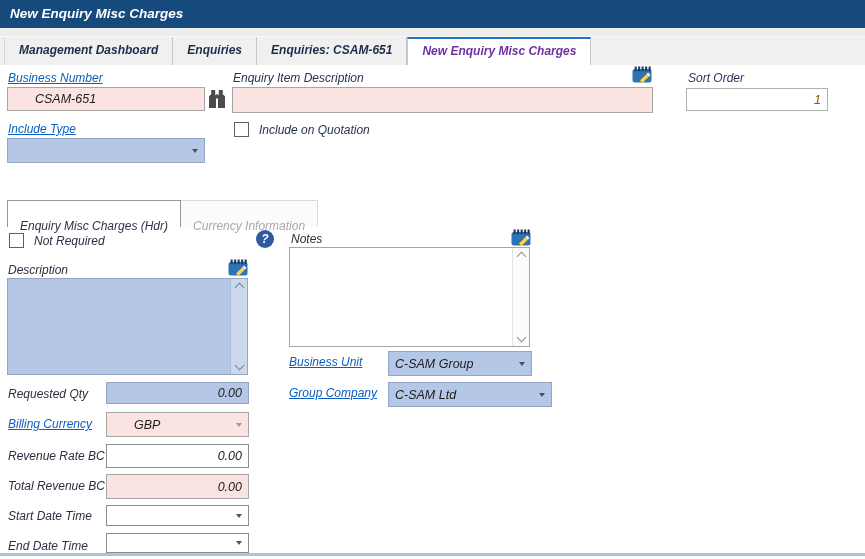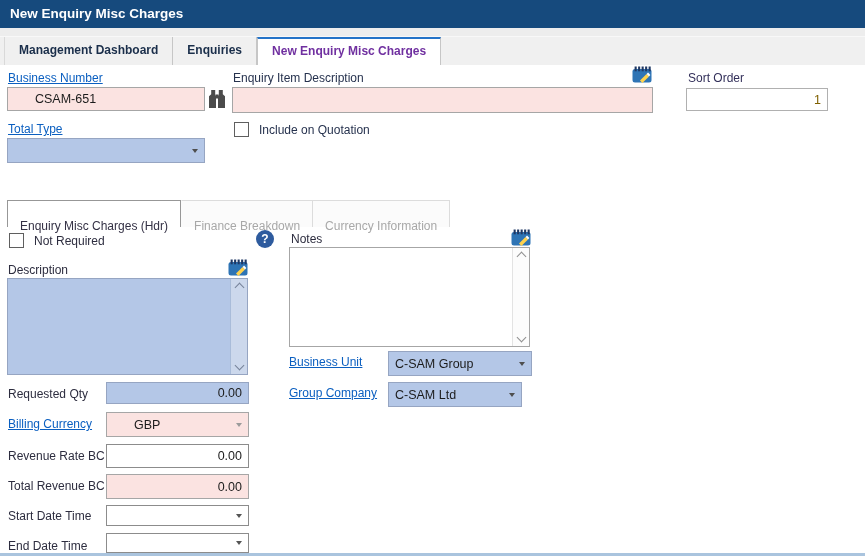--- a/index.html
+++ b/index.html
@@ -1,17 +1,17 @@
 <!DOCTYPE html>
 <html><head>
 <meta charset="utf-8">
 <style>
   html,body{margin:0;padding:0;background:#d8d8d8;font-family:"Liberation Sans",sans-serif;}
   .window{position:relative;width:865px;height:559px;background:#a16207;overflow:hidden;
-          font-size:12px;color:#2d2d3f;}
+          font-size:12px;color:#2d2d3f;font-style:italic;}
   
   .titlebar{position:absolute;left:0;top:0;width:100%;height:28px;background:#164a7d;
             color:#fff;font-weight:bold;font-size:13.5px;line-height:28px;padding-left:10px;
             box-sizing:border-box;}
   .title-gap{position:absolute;left:0;top:28px;width:100%;height:9px;background:#ededed;
              border-bottom:1px solid #f8f8f8;box-sizing:border-box;}
   
   .tabstrip{position:absolute;left:0;top:37px;width:100%;height:28px;background:#f0f0f0;
             display:flex;align-items:stretch;}
   .tab{padding:0 14px;line-height:27px;font-weight:bold;font-size:12px;color:#1a2e4a;
@@ -66,36 +66,37 @@
 <div class="window">
 
   <div class="titlebar">
     <span>New Enquiry Misc Charges</span>
   </div>
   <div class="title-gap"></div>
 
   <div class="tabstrip">
     <div class="tab">Management Dashboard</div>
     <div class="tab">Enquiries</div>
+    <div class="tab">Enquiries: CSAM-651</div>
     <div class="tab active">New Enquiry Misc Charges</div>
   </div>
 
   <div class="content">
 
     <div class="lbl link" style="left:8px;top:6px;">Business Number</div>
     <div class="fld pink" style="left:7px;top:22px;width:198px;height:24px;">
       <span class="val">CSAM-651</span>
     </div>
     <svg class="icon" style="left:208px;top:24px;" width="18" height="20" viewBox="0 0 18 20">
       <path fill="#4b4b4b" d="M3.2 1h4v4.2l0.8 2V19H1V7.2l2.2-2z"></path>
       <path fill="#4b4b4b" d="M14.8 1h-4v4.2l-0.8 2V19H17V7.2l-2.2-2z"></path>
       <rect x="7.6" y="5.5" width="2.8" height="4" fill="#4b4b4b"></rect>
     </svg>
 
-    <div class="lbl link" style="left:8px;top:57px;">Total Type</div>
+    <div class="lbl link" style="left:8px;top:57px;">Include Type</div>
     <div class="fld blue" style="left:7px;top:73px;width:198px;height:25px;">
       <span class="val"></span>
       <span class="caret"></span>
     </div>
 
     <div class="lbl" style="left:233px;top:6px;color:#26324e;">Enquiry Item Description</div>
     <svg class="icon" style="left:632px;top:1px;" width="20" height="17" viewBox="0 0 20 17">
       <rect x="0.5" y="3" width="19" height="13.5" rx="2.5" fill="#2e74b5"></rect>
       <g fill="#1f3864">
         <rect x="2.6" y="0.5" width="2.1" height="4.8"></rect>
@@ -114,21 +115,20 @@
     <span class="checkbox" style="left:234px;top:57px;"></span>
     <div class="lbl" style="left:259px;top:58px;color:#26324e;">Include on Quotation</div>
 
     <div class="lbl" style="left:688px;top:6px;color:#33305a;">Sort Order</div>
     <div class="fld" style="left:686px;top:23px;width:142px;height:23px;border-color:#b0b0b0;">
       <span class="val num olive">1</span>
     </div>
 
     <div class="dtabs">
       <div class="dtab active">Enquiry Misc Charges (Hdr)</div>
-      <div class="dtab inactive first">Finance Breakdown</div>
       <div class="dtab inactive">Currency Information</div>
     </div>
 
     <span class="checkbox" style="left:9px;top:168px;"></span>
     <div class="lbl" style="left:34px;top:169px;">Not Required</div>
     <div class="help" style="left:256px;top:165px;">?</div>
 
     <div class="lbl" style="left:291px;top:167px;">Notes</div>
     <svg class="icon" style="left:511px;top:164px;" width="20" height="17" viewBox="0 0 20 17">
       <rect x="0.5" y="3" width="19" height="13.5" rx="2.5" fill="#2e74b5"></rect>
@@ -176,21 +176,21 @@
       <span class="val num">0.00</span>
     </div>
 
     <div class="lbl link" style="left:289px;top:290px;">Business Unit</div>
     <div class="fld blue" style="left:388px;top:286px;width:144px;height:25px;">
       <span class="val">C-SAM Group</span>
       <span class="caret"></span>
     </div>
 
     <div class="lbl link" style="left:289px;top:321px;">Group Company</div>
-    <div class="fld blue" style="left:388px;top:317px;width:134px;height:25px;">
+    <div class="fld blue" style="left:388px;top:317px;width:164px;height:25px;">
       <span class="val">C-SAM Ltd</span>
       <span class="caret"></span>
     </div>
 
     <div class="lbl link" style="left:8px;top:352px;">Billing Currency</div>
     <div class="fld pink" style="left:106px;top:347px;width:143px;height:25px;">
       <span class="val">GBP</span>
       <span class="caret lt"></span>
     </div>
 

